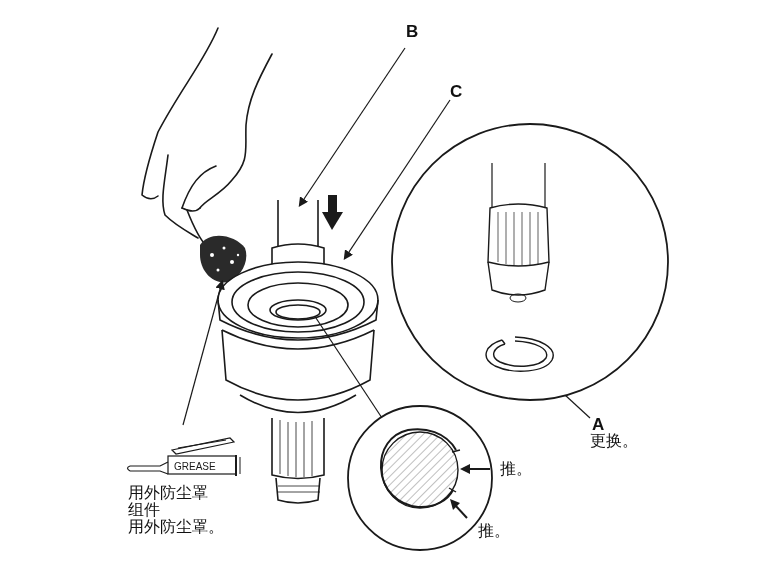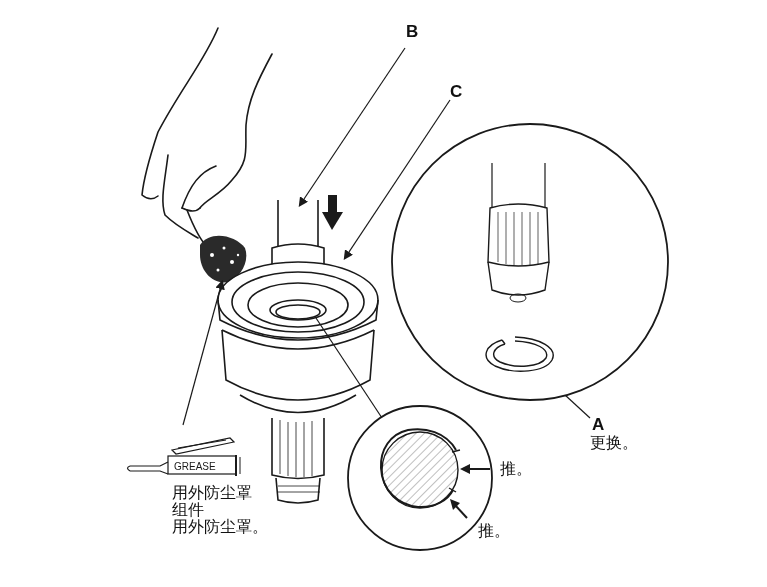--- a/index.html
+++ b/index.html
@@ -2,21 +2,21 @@
 <html><head>
 <meta charset="utf-8">
 <style>
   html, body { margin: 0; padding: 0; background: #ffffff; }
   body { width: 767px; height: 587px; position: relative; overflow: hidden;
          font-family: "DejaVu Sans", sans-serif; }
   #canvas { position: absolute; left: 0; top: 0; width: 767px; height: 587px; }
   .label { position: absolute; color: #111; font-weight: bold; font-family: "Liberation Sans", sans-serif; }
   .callout-letter { font-size: 17px; }
   .note { position: absolute; color: #111; font-size: 16px; line-height: 17px; }
-  .note-line { display: block; white-space: nowrap; margin-left: 44px; }
+  .note-line { display: block; white-space: nowrap; }
 </style>
 </head>
 <body>
 
 <svg id="canvas" viewBox="0 0 767 587" xmlns="http://www.w3.org/2000/svg">
   <defs>
     <pattern id="hatch" width="6" height="6" patternUnits="userSpaceOnUse" patternTransform="rotate(45)">
       <line x1="0" y1="0" x2="0" y2="6" stroke="#aaa" stroke-width="1.5"></line>
     </pattern>
     <marker id="arrowhead" markerWidth="8" markerHeight="8" refX="6" refY="4" orient="auto">
@@ -136,21 +136,21 @@
     <line x1="178" y1="448" x2="226" y2="440"></line>
     <line x1="236" y1="455" x2="236" y2="476" stroke-width="2"></line>
     <line x1="240" y1="457" x2="240" y2="474" stroke-width="1"></line>
     <text x="174" y="470" font-family="Liberation Sans, sans-serif" font-size="10" fill="#1a1a1a" stroke="none">GREASE</text>
   </g>
 </svg>
 
 <div class="label callout-letter" style="left:406px; top:22px;">B</div>
 <div class="label callout-letter" style="left:450px; top:82px;">C</div>
 <div class="label callout-letter" style="left:592px; top:415px;">A</div>
-<div class="note" style="left:590px; top:434px;">更换。</div>
+<div class="note" style="left:590px; top:434px;font-family:Liberation Mono, monospace;">更换。</div>
 
 <div class="note" style="left:500px; top:460px;">推。</div>
 <div class="note" style="left:478px; top:522px;">推。</div>
 
 <div class="note" style="left:128px; top:484px;">
   <span class="note-line">用外防尘罩</span>
   <span class="note-line">组件</span>
   <span class="note-line">用外防尘罩。</span>
 </div>
 

